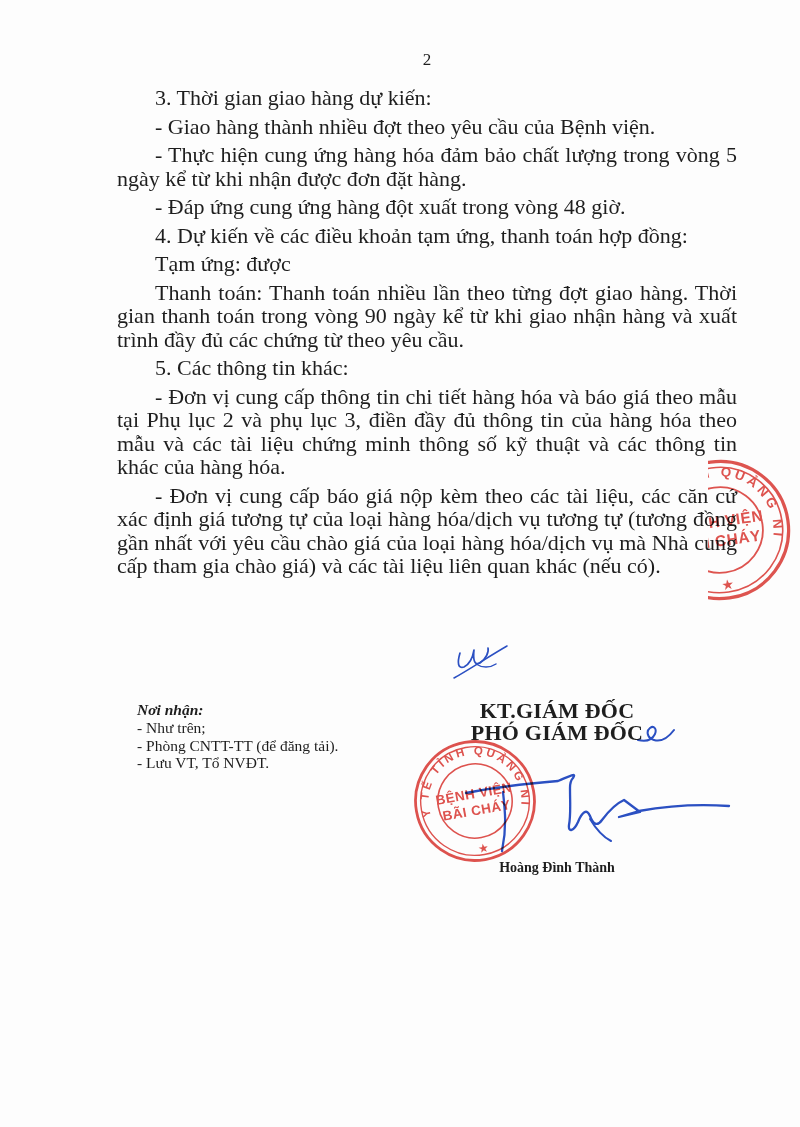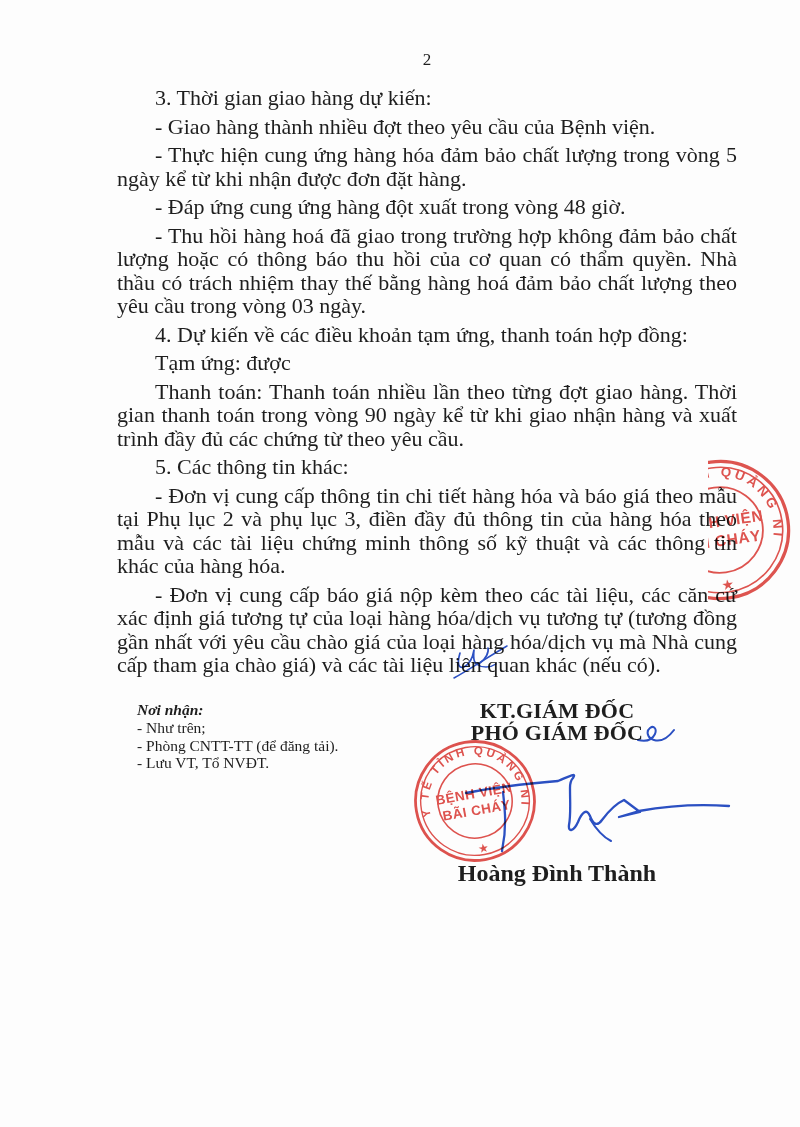--- a/index.html
+++ b/index.html
@@ -39,21 +39,21 @@
     font-size:15.5px;line-height:17.8px;
   }
   .rec-title{font-weight:bold;font-style:italic;}
   .sig-titles{
     position:absolute;left:452px;top:700px;width:210px;
     text-align:center;font-weight:bold;font-size:22px;line-height:22px;
     letter-spacing:.2px;
   }
   .signer-name{
     position:absolute;left:452px;top:860px;width:210px;
-    text-align:center;font-weight:bold;font-size:24px;
+    text-align:center;font-weight:bold;font-size:14px;
   }
   
   .stamp{position:absolute;mix-blend-mode:multiply;}
   .stamp svg{display:block;width:100%;height:100%;}
   .stamp-main{left:410px;top:736px;width:130px;height:130px;opacity:.93;}
   .stamp-partial{
     left:645px;top:455px;width:150px;height:150px;opacity:.92;
     clip-path:inset(0 0 0 42%);
   }
   .st-ring{fill:none;stroke:var(--stamp_red);}
@@ -84,21 +84,20 @@
 
 <div class="page">
 
   <div class="pagenum">2</div>
 
   <div class="content">
     <p>3. Thời gian giao hàng dự kiến:</p>
     <p>- Giao hàng thành nhiều đợt theo yêu cầu của Bệnh viện.</p>
     <p>- Thực hiện cung ứng hàng hóa đảm bảo chất lượng trong vòng 5 ngày kể từ khi nhận được đơn đặt hàng.</p>
     <p>- Đáp ứng cung ứng hàng đột xuất trong vòng 48 giờ.</p>
-    <p>- Thu hồi hàng hoá đã giao trong trường hợp không đảm bảo chất lượng hoặc có thông báo thu hồi của cơ quan có thẩm quyền. Nhà thầu có trách nhiệm thay thế bằng hàng hoá đảm bảo chất lượng theo yêu cầu trong vòng 03 ngày.</p>
     <p>4. Dự kiến về các điều khoản tạm ứng, thanh toán hợp đồng:</p>
     <p>Tạm ứng: được</p>
     <p>Thanh toán: Thanh toán nhiều lần theo từng đợt giao hàng. Thời gian thanh toán trong vòng 90 ngày kể từ khi giao nhận hàng và xuất trình đầy đủ các chứng từ theo yêu cầu.</p>
     <p>5. Các thông tin khác:</p>
     <p>- Đơn vị cung cấp thông tin chi tiết hàng hóa và báo giá theo mẫu tại Phụ lục 2 và phụ lục 3, điền đầy đủ thông tin của hàng hóa theo mẫu và các tài liệu chứng minh thông số kỹ thuật và các thông tin khác của hàng hóa.</p>
     <p>- Đơn vị cung cấp báo giá nộp kèm theo các tài liệu, các căn cứ xác định giá tương tự của loại hàng hóa/dịch vụ tương tự (tương đồng gần nhất với yêu cầu chào giá của loại hàng hóa/dịch vụ mà Nhà cung cấp tham gia chào giá) và các tài liệu liên quan khác (nếu có).</p>
   </div>
 
   <div class="recipients">
     <div class="rec-title">Nơi nhận:</div>

